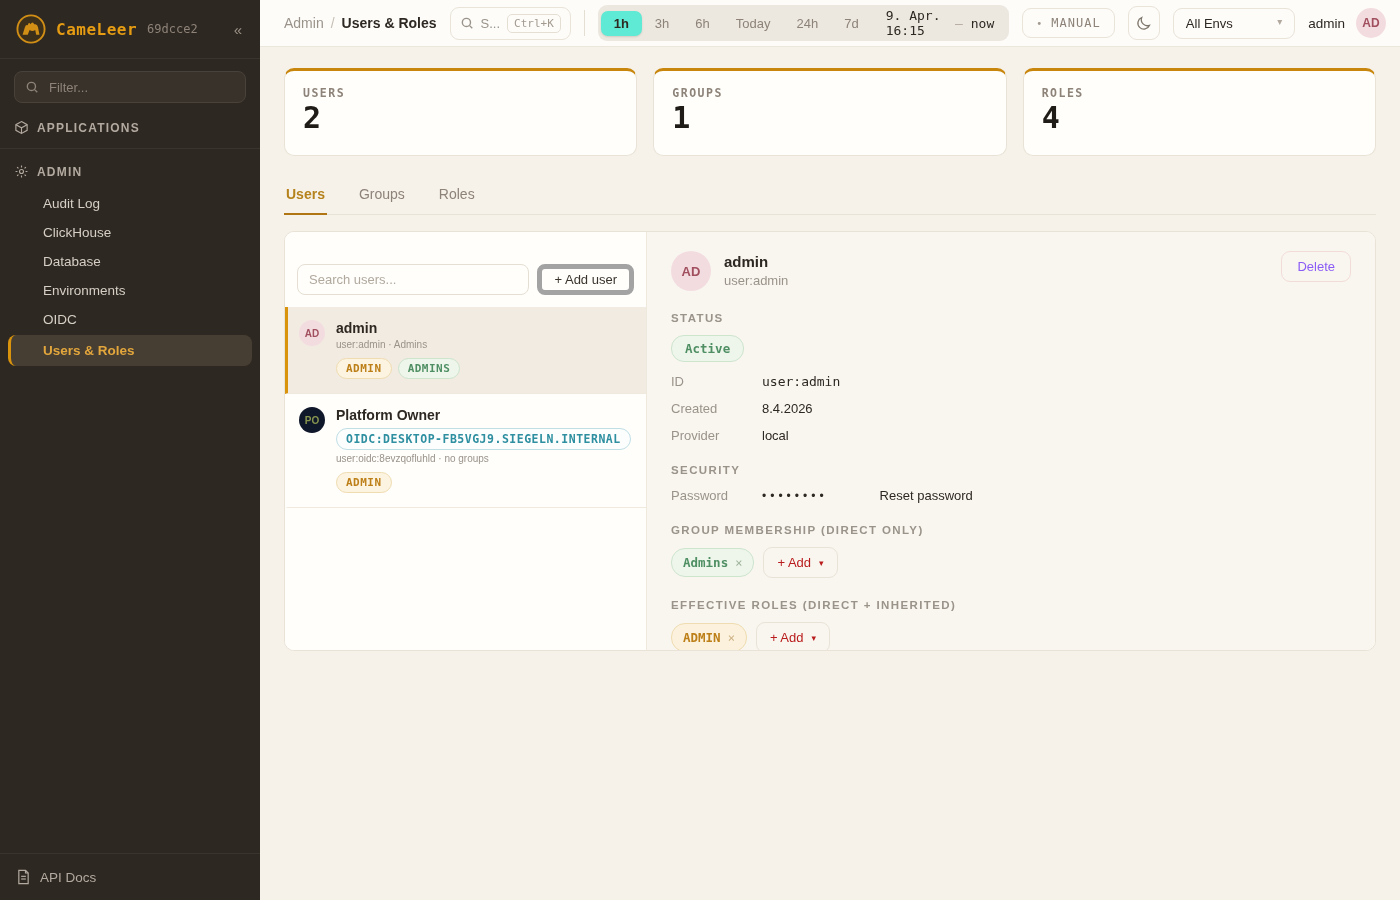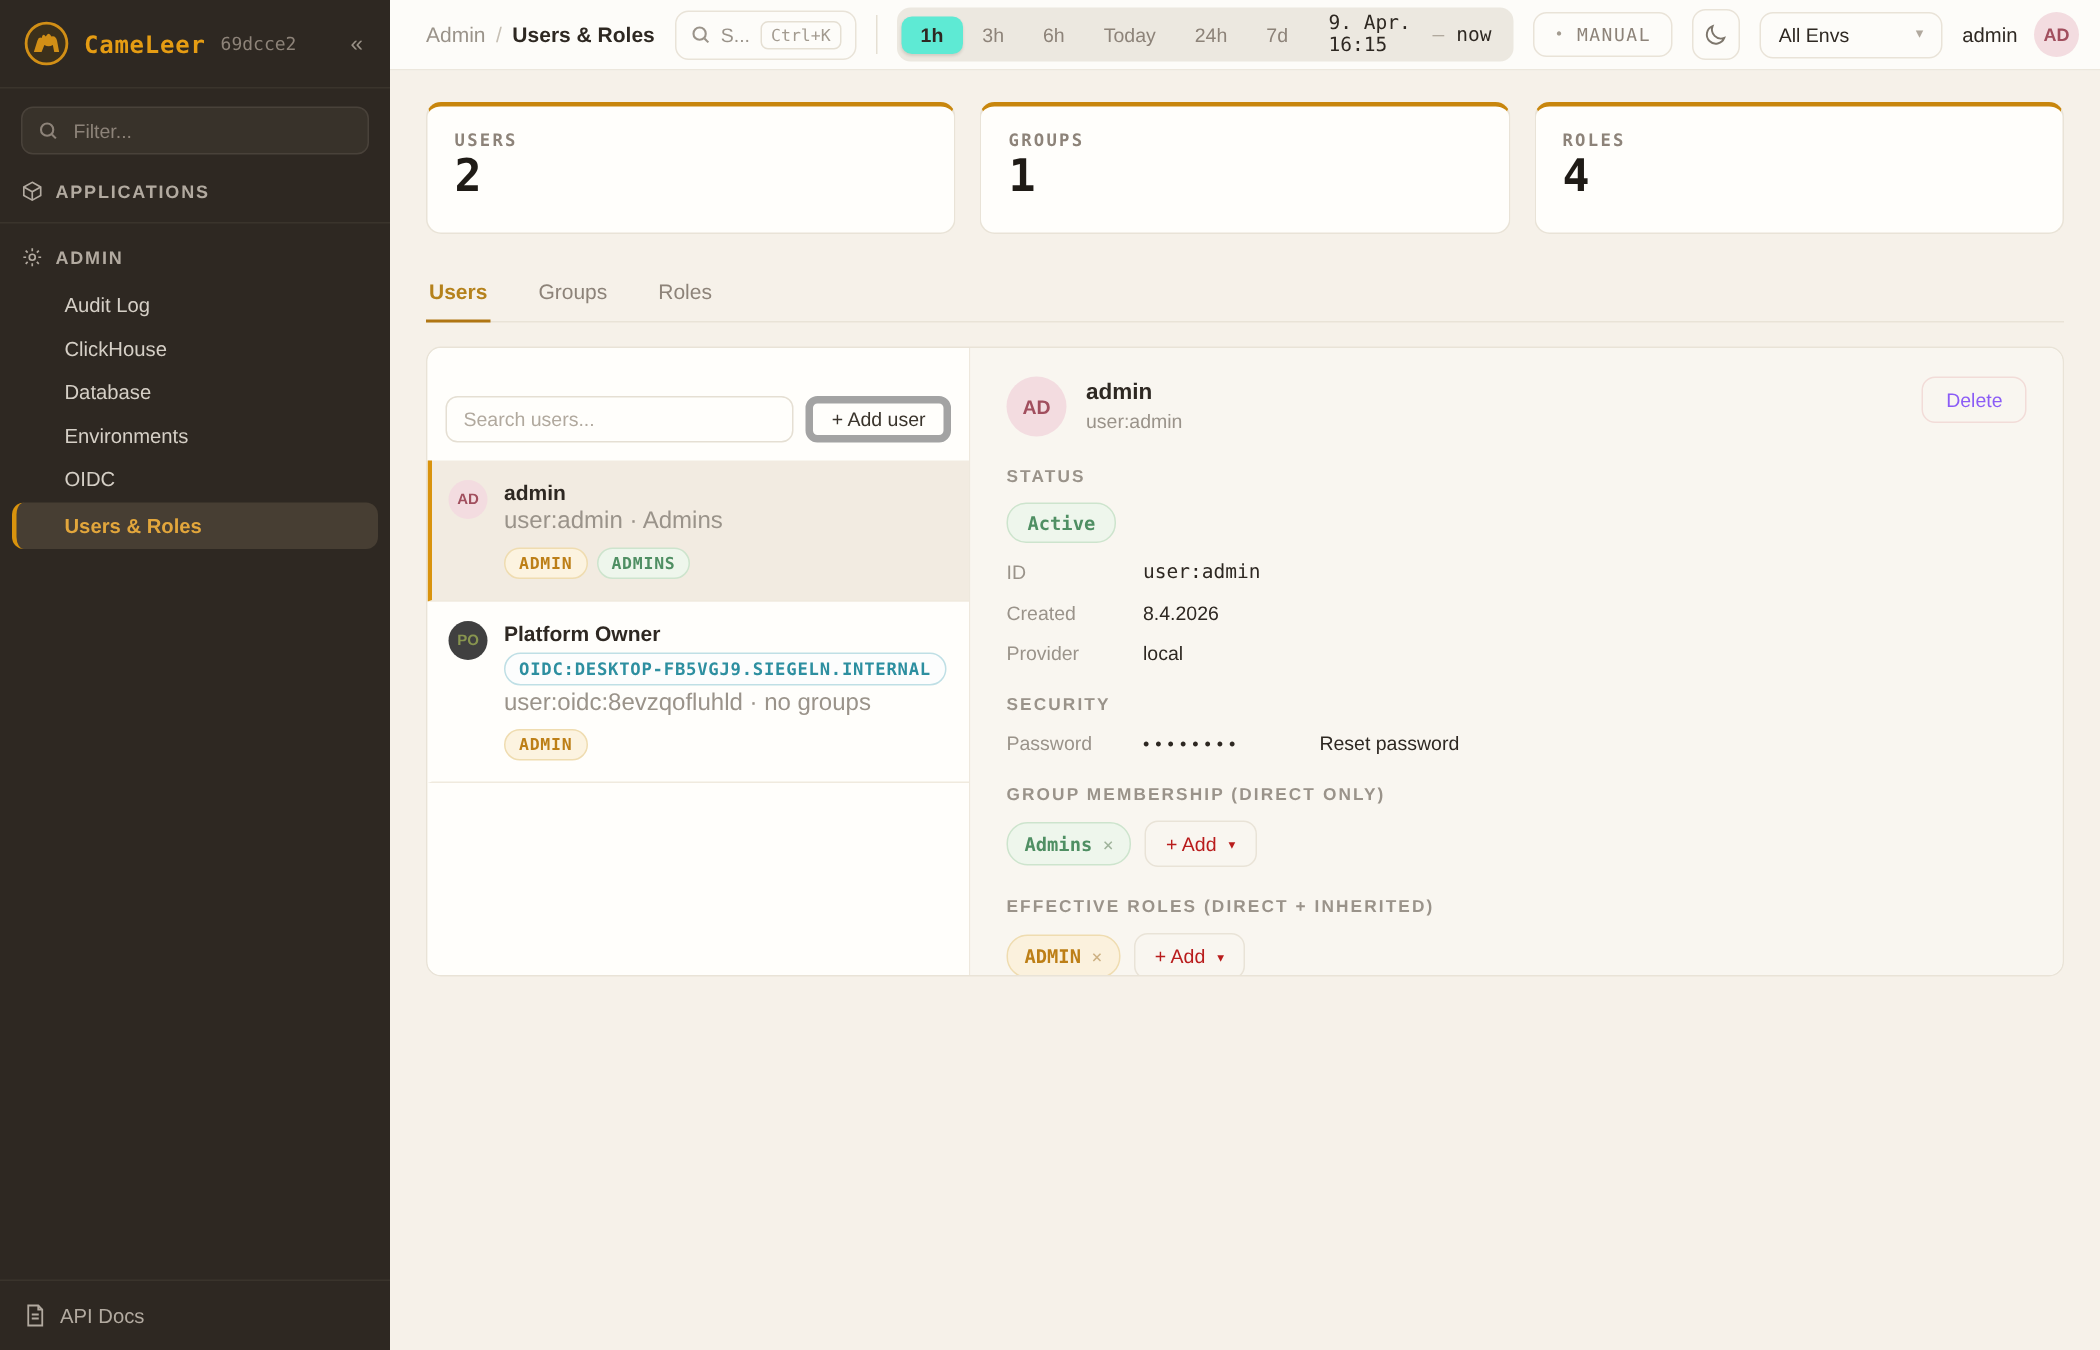--- a/index.html
+++ b/index.html
@@ -113,21 +113,21 @@
   .tb-env .chev { color:#b1a99e; font-size:10px; }
   .tb-user { margin-left:auto; display:flex; align-items:center; gap:11px; }
   .tb-username { font-size:13.5px; color:#2e2822; }
   .avatar {
     border-radius:50%; background:#f3dce0; color:#a14f5e; font-weight:bold;
     display:flex; align-items:center; justify-content:center;
   }
   .avatar.av-30 { width:30px; height:30px; font-size:12px; }
   .avatar.av-26 { width:26px; height:26px; font-size:10px; }
   .avatar.av-40 { width:40px; height:40px; font-size:13px; }
-  .avatar.green { background:#404040; color:#88954f; }
+  .avatar.green { background:#0f172a; color:#88954f; }
 
   
   .content { flex:1; padding:21px 24px 0 24px; overflow:hidden; }
   .stats-row { display:flex; gap:16px; }
   .stat-card {
     flex:1; background:#fffefb; border:1px solid #e9e3d7; border-top:3px solid #c8860d;
     border-radius:10px; padding:15px 18px 14px 18px; height:88px; cursor:pointer;
   }
   .stat-label {
     font-family:"DejaVu Sans Mono", monospace; font-size:11.5px; font-weight:bold;
@@ -161,21 +161,21 @@
     height:31px; border:5px solid #a3a3a3; border-radius:8px; background:#fffefb;
     padding:0 12px; font-size:13px; color:#3a342c; cursor:pointer; white-space:nowrap;
     font-family:"Liberation Sans", sans-serif;
   }
   .user-row {
     display:flex; gap:11px; padding:13px 14px 14px 11px; cursor:pointer;
     border-left:3px solid transparent; border-bottom:1px solid #f0eade;
   }
   .user-row.selected { background:#f2ebe1; border-left:3px solid #d9930d; }
   .user-row .u-name { font-size:14px; font-weight:bold; color:#2e2822; }
-  .user-row .u-meta { font-size:16px; color:#9a938a; margin-top:3px; }
+  .user-row .u-meta { font-size:10px; color:#9a938a; margin-top:3px; }
   .badge-row { display:flex; gap:6px; margin-top:8px; }
   .badge {
     font-family:"DejaVu Sans Mono", monospace; font-size:11px; font-weight:bold;
     padding:3px 9px; border-radius:11px; letter-spacing:0.5px; white-space:nowrap;
   }
   .badge.orange { color:#bd7f17; background:#fcf3e0; border:1px solid #efdcb0; }
   .badge.green  { color:#4f8f63; background:#eef6ec; border:1px solid #cde4cd; }
   .badge.teal   { color:#2d8fa0; background:#fcfdfd; border:1px solid #bfdfe5; font-size:11.5px; margin-top:5px; display:inline-block; }
 
   .detail-pane { flex:1; background:#f9f6f0; padding:19px 24px; overflow:hidden; }

